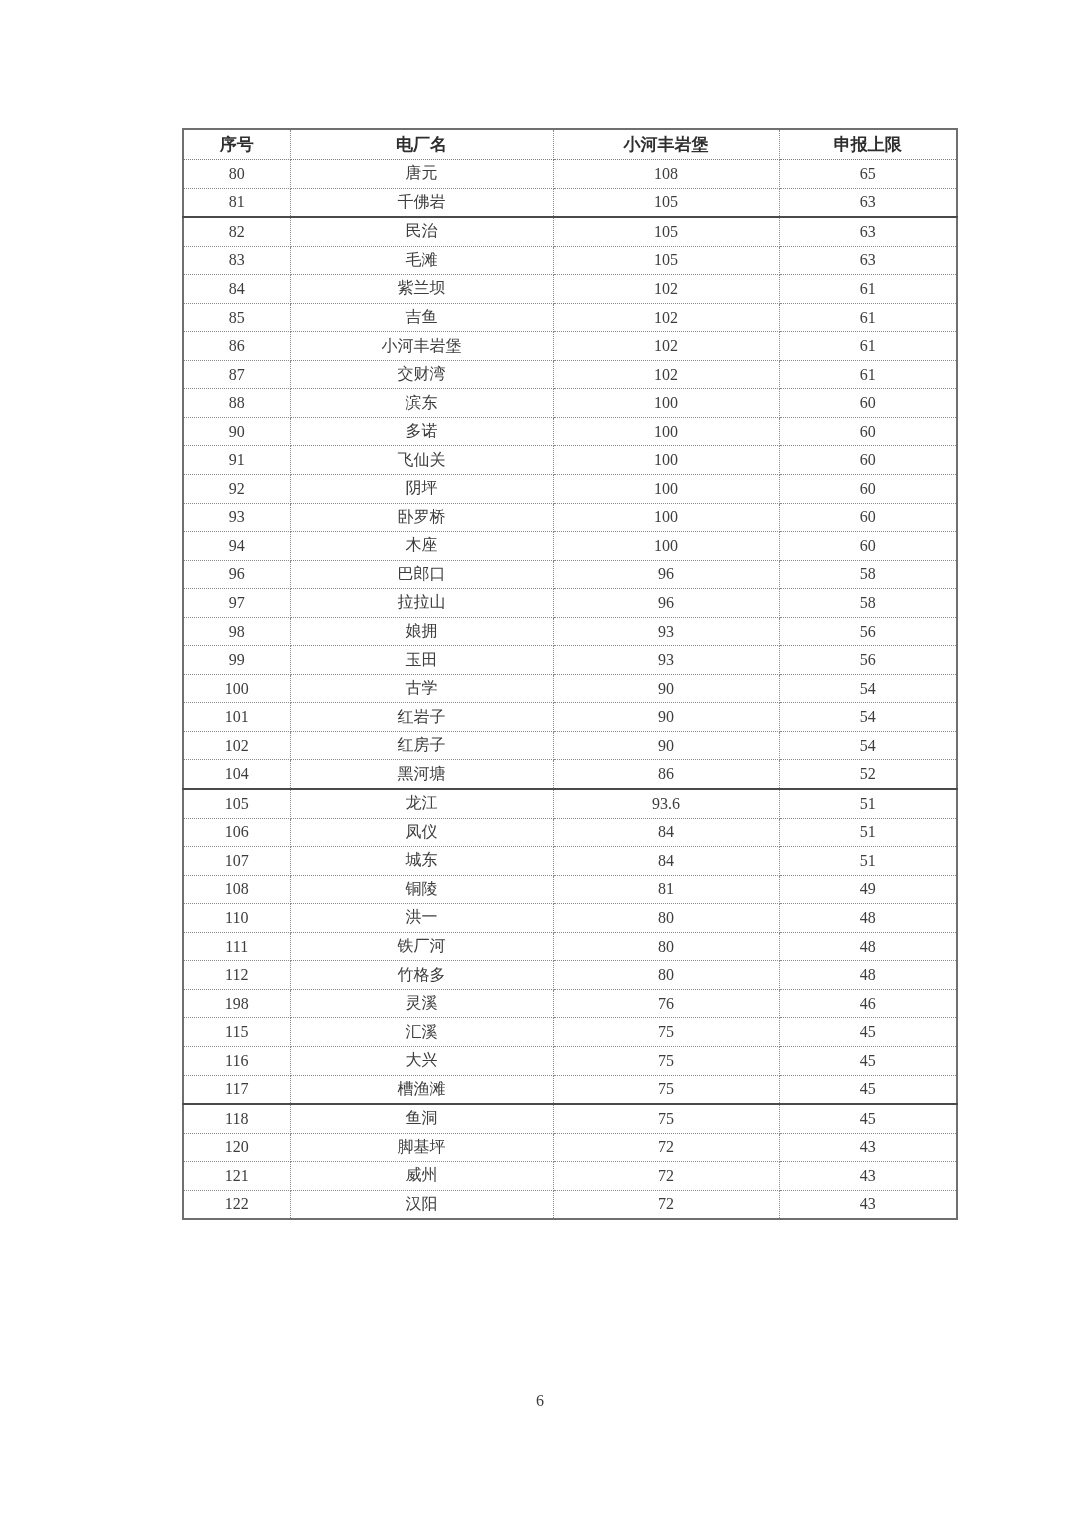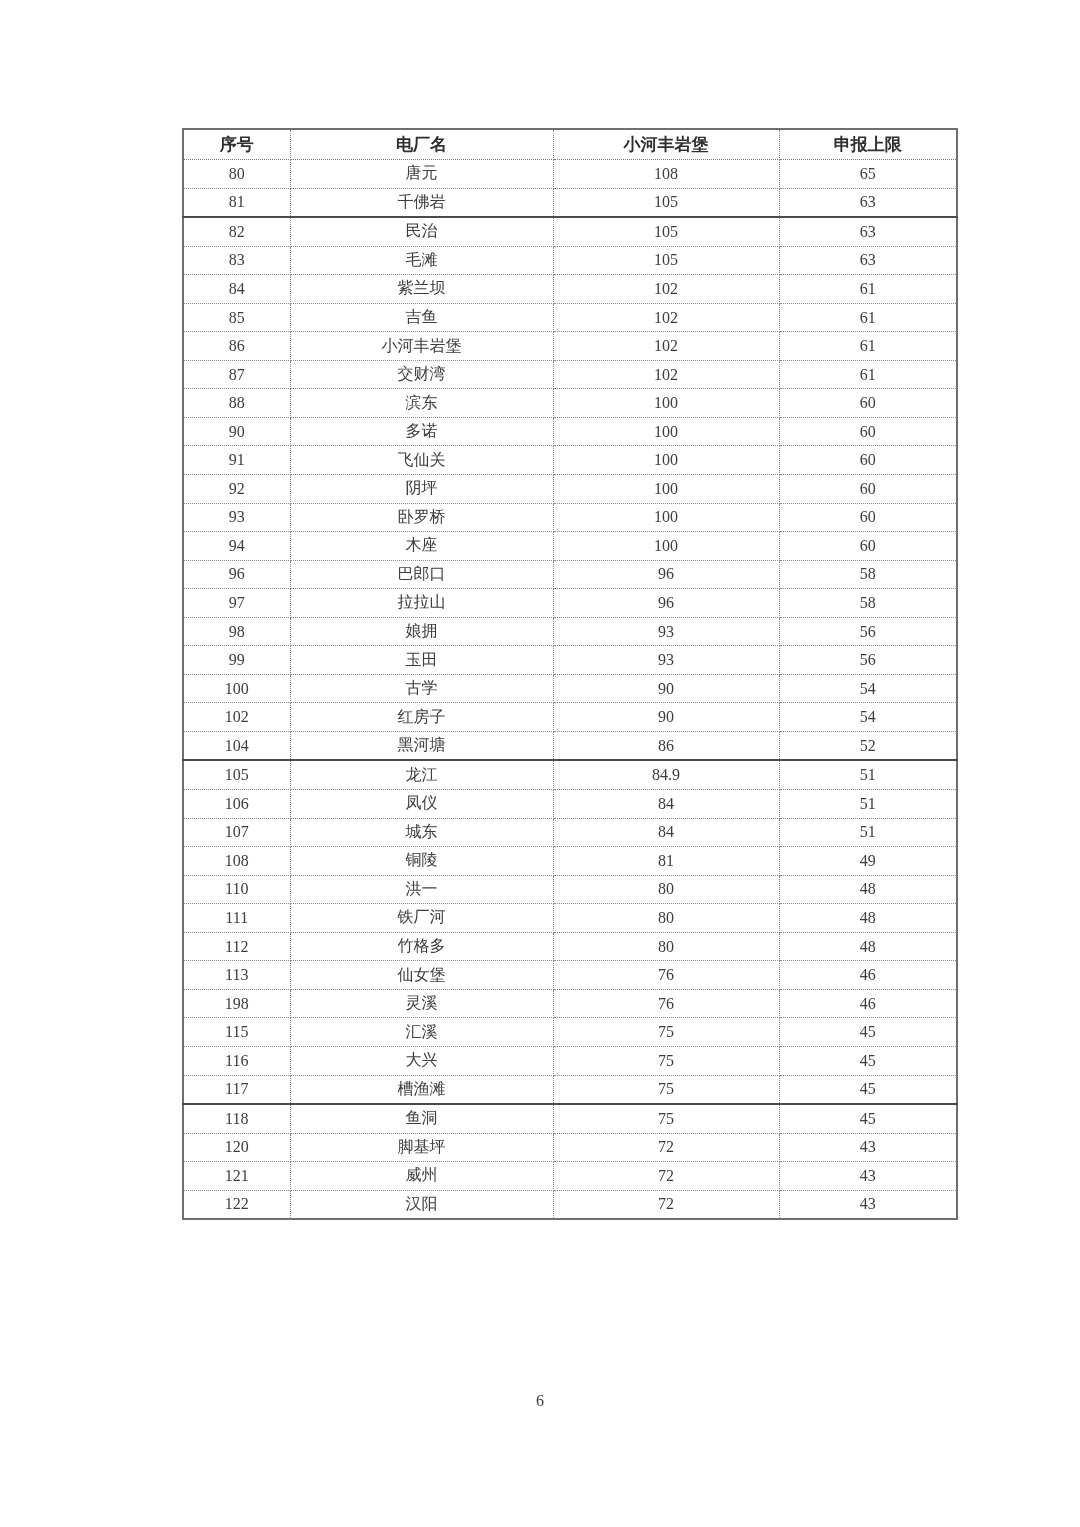--- a/index.html
+++ b/index.html
@@ -192,35 +192,41 @@
           <td>93</td>
           <td>56</td>
         </tr>
         <tr>
           <td>100</td>
           <td>古学</td>
           <td>90</td>
           <td>54</td>
         </tr>
         <tr>
+          <td>101</td>
+          <td>红岩子</td>
+          <td>90</td>
+          <td>54</td>
+        </tr>
+        <tr>
           <td>102</td>
           <td>红房子</td>
           <td>90</td>
           <td>54</td>
         </tr>
         <tr class="thick">
           <td>104</td>
           <td>黑河塘</td>
           <td>86</td>
           <td>52</td>
         </tr>
         <tr>
           <td>105</td>
           <td>龙江</td>
-          <td>84.9</td>
+          <td>93.6</td>
           <td>51</td>
         </tr>
         <tr>
           <td>106</td>
           <td>凤仪</td>
           <td>84</td>
           <td>51</td>
         </tr>
         <tr>
           <td>107</td>
@@ -244,26 +250,20 @@
           <td>111</td>
           <td>铁厂河</td>
           <td>80</td>
           <td>48</td>
         </tr>
         <tr>
           <td>112</td>
           <td>竹格多</td>
           <td>80</td>
           <td>48</td>
-        </tr>
-        <tr>
-          <td>113</td>
-          <td>仙女堡</td>
-          <td>76</td>
-          <td>46</td>
         </tr>
         <tr>
           <td>198</td>
           <td>灵溪</td>
           <td>76</td>
           <td>46</td>
         </tr>
         <tr>
           <td>115</td>
           <td>汇溪</td>

